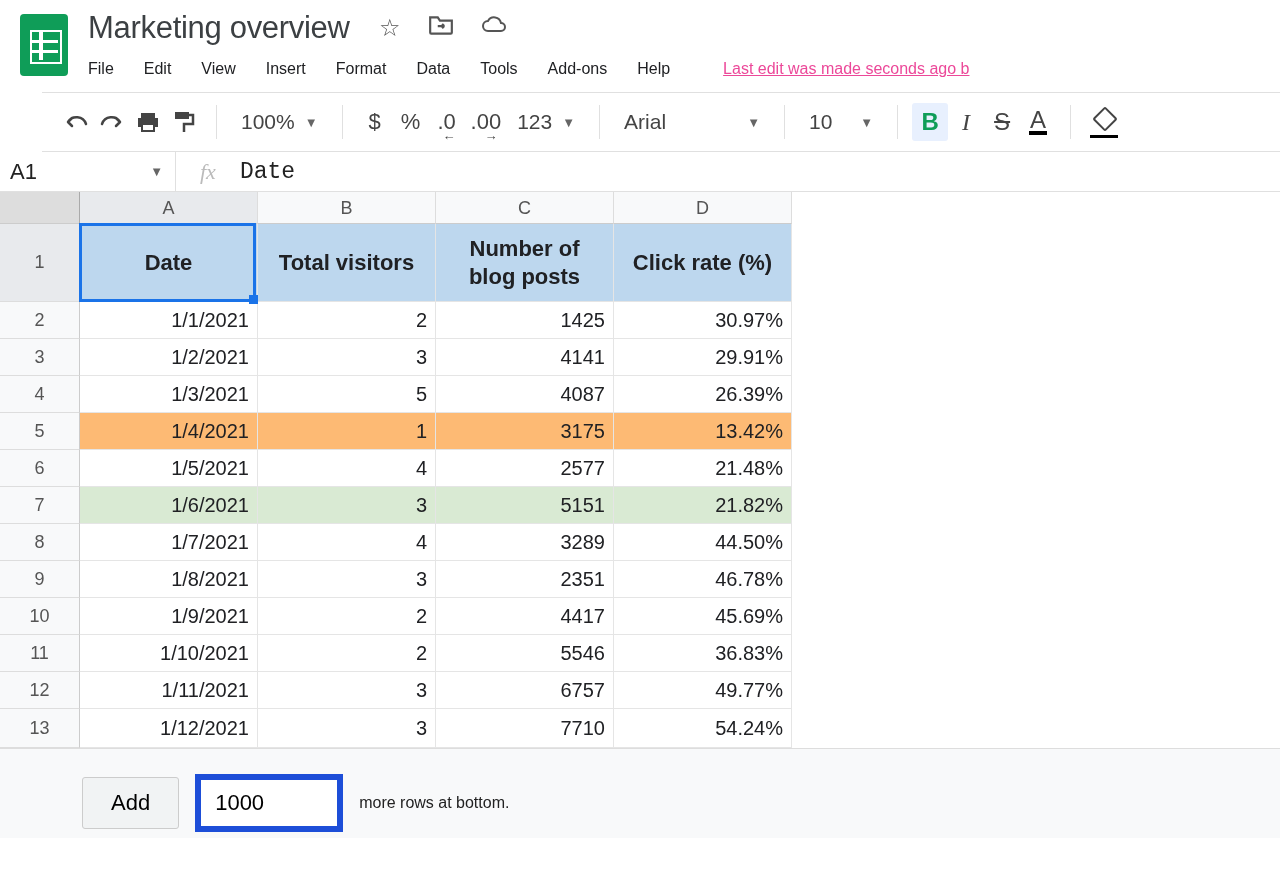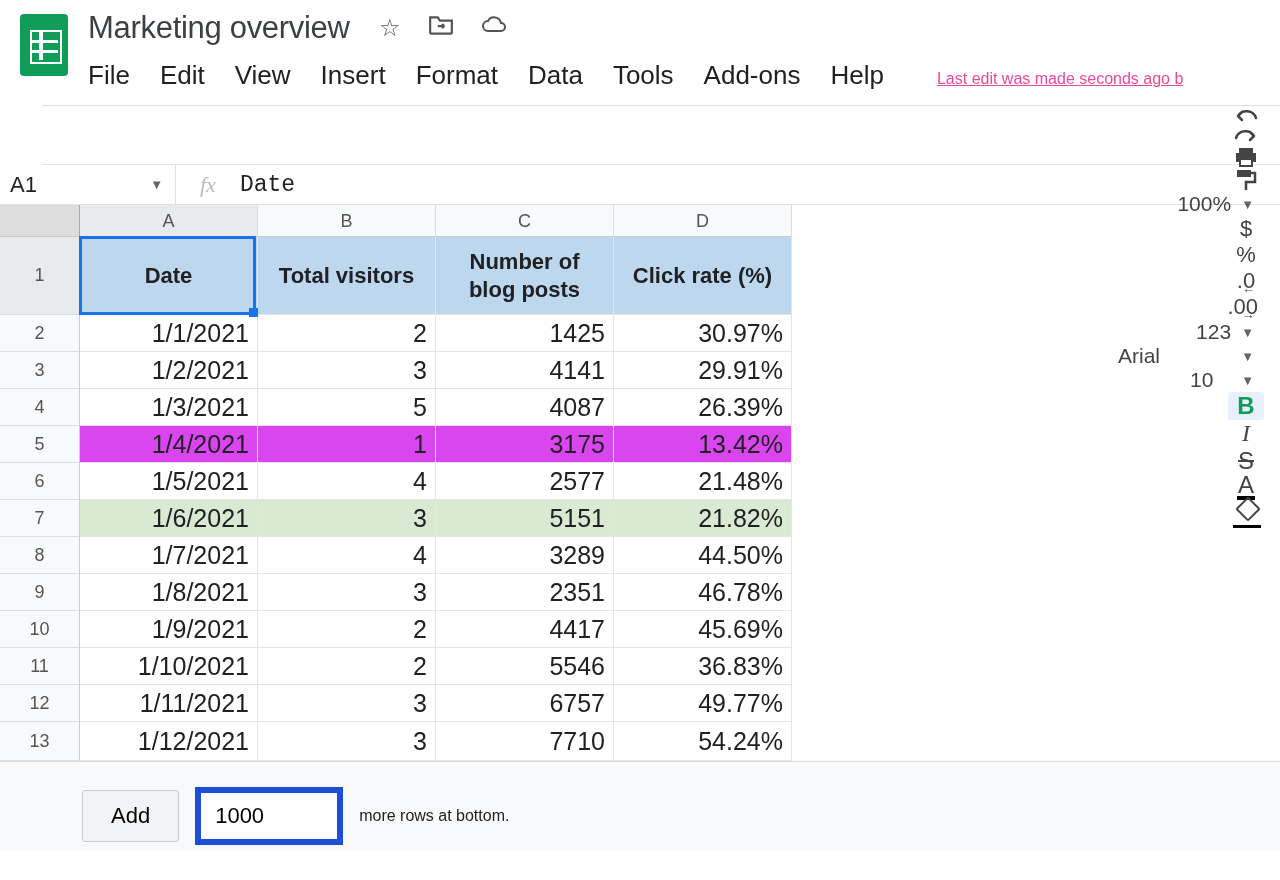--- a/index.html
+++ b/index.html
@@ -14,24 +14,24 @@
     .logo .grid .h2 { position:absolute; top:20px; left:0; width:28px; height:2.5px; background:#fff; }
     .logo .grid .v1 { position:absolute; top:0; left:9px; width:2.5px; height:30px; background:#fff; }
 
     .title-area { flex: 1; }
     .title-row { display: flex; align-items: center; gap: 26px; }
     .doc-title { font-size: 31px; color: #3c4043; letter-spacing: -0.3px; }
     .title-icons { display: flex; gap: 24px; color: #555; }
     .title-icons span { font-size: 24px; cursor: pointer; width:28px; text-align:center; }
 
     .menubar { display: flex; gap: 30px; margin-top: 14px; align-items: baseline; }
-    .menubar .menu-item { font-size: 26px; color: #202124; cursor: pointer; }
+    .menubar .menu-item { font-size: 16px; color: #202124; cursor: pointer; }
     .last-edit { font-size: 16px; color: #ec4899; text-decoration: underline; margin-left: 23px; white-space: nowrap; }
 
-    .toolbar { border-top: 1px solid #e0e0e0; border-bottom: 1px solid #e0e0e0; display: flex; align-items: flex-end; height: 60px; padding: 0 16px; margin-left:42px; margin-right:0; margin-top:14px;flex-direction:column; }
+    .toolbar { border-top: 1px solid #e0e0e0; border-bottom: 1px solid #e0e0e0; display: flex; align-items: center; height: 60px; padding: 0 16px; margin-left:42px; margin-right:0; margin-top:14px; }
     .tool-sep { width: 1px; height: 34px; background: #e0e0e0; margin: 0 14px; }
     .tool-btn { display: inline-flex; align-items: center; justify-content: center; min-width: 36px; height: 38px; font-size: 22px; color: #444; cursor: pointer; border-radius: 3px; padding: 0 6px; }
     .tool-btn.wide { min-width: auto; font-size: 21px; padding: 0 10px; gap: 10px; }
     .tool-btn.bold-active { background: #e8f0fe; color: #0f9d58; font-weight: 900; font-size: 24px; }
     .caret { font-size: 13px; color: #666; }
     .font-a { font-size: 24px; border-bottom: 4px solid #000; line-height: 20px; display: inline-block; padding: 0 1px 1px 1px; }
     .fill-icon { display:inline-block; position:relative; width:22px; height:24px;}
     .fill-icon::before { content:""; position:absolute; top:0; left:4px; width:14px; height:14px; border:2px solid #444; transform:rotate(45deg); border-radius:2px;}
     .fill-icon::after { content:""; position:absolute; bottom:-4px; left:-2px; width:28px; height:3px; background:#000;}
 
@@ -45,23 +45,23 @@
     .col-headers { display: flex; }
     .corner { width: 80px; height: 32px; background: #f8f9fa; border-right: 1px solid #ccc; border-bottom: 1px solid #ccc; }
     .corner.sel { background:#ddd; border-right:1px solid #aaa; }
     .colh { background: #f8f9fa; border-right: 1px solid #ddd; border-bottom: 1px solid #ccc; text-align: center; font-size: 18px; color: #555; line-height: 32px; height: 32px; }
     .colh.sel { background:#e8eaed; }
     .rowh { width: 80px; background: #f8f9fa; border-right: 1px solid #ccc; border-bottom: 1px solid #ddd; text-align: center; font-size: 18px; color: #555; display: flex; align-items: center; justify-content: center; }
     .rowh.sel { background:#e8eaed; }
     
     .grid-body { position: relative; }
     .data-row { display: flex; }
-    .cell { border-right: 1px solid #e5e5e5; border-bottom: 1px solid #e5e5e5; padding: 0 8px; font-size: 25px; display: flex; align-items: center; justify-content: flex-end; }
+    .cell { border-right: 1px solid #e5e5e5; border-bottom: 1px solid #e5e5e5; padding: 0 8px; font-size: 20px; display: flex; align-items: center; justify-content: flex-end; }
     .header-row .cell { background: #bdd7ee; font-weight: 700; text-align: center; justify-content: center; line-height:1.25; font-size:22px; }
-    .row-red .cell { background: #d946ef; }
+    .row-red .cell { background: #fdba74; }
     .row-green .cell { background: #d9ead3; }
 
     .selected-cell { position: absolute; border: 3px solid #1a73e8; pointer-events: none; }
     .sel-handle { position:absolute; width:9px; height:9px; background:#1a73e8; right:-5px; bottom:-5px;}
 
     .footer-add { display: flex; align-items: center; gap: 16px; padding: 18px 0 0 82px; background:#f8f9fa; height:90px; border-top:1px solid #ddd; }
     .add-btn { background: #f1f3f4; border: 1px solid #ccc; border-radius: 3px; padding: 12px 28px; font-size: 22px; cursor: pointer; }
     .add-input { border: 6px solid #1d4ed8; padding: 10px 14px; font-size: 22px; width: 148px; text-align:left; }
     .footer-text { font-size: 16px; color: #222; }
 

